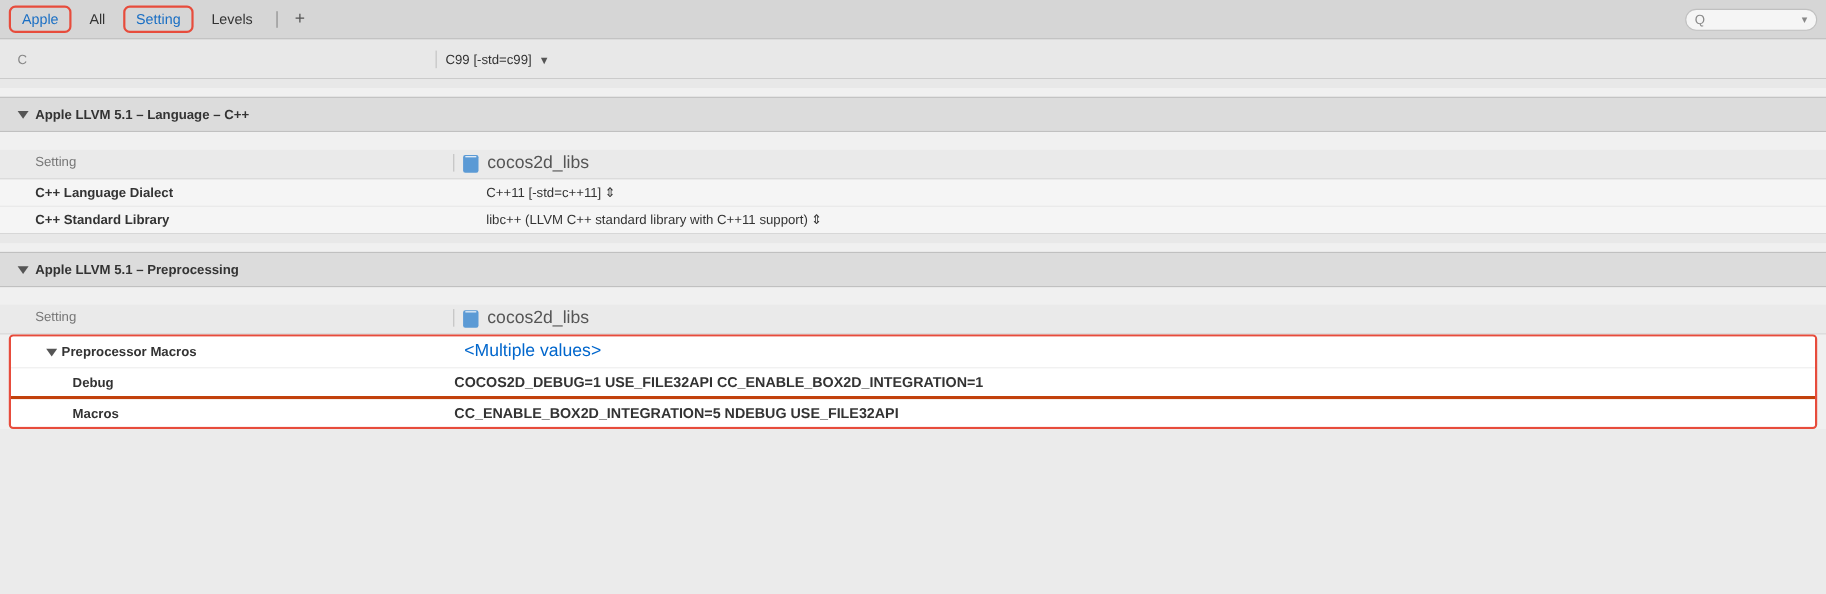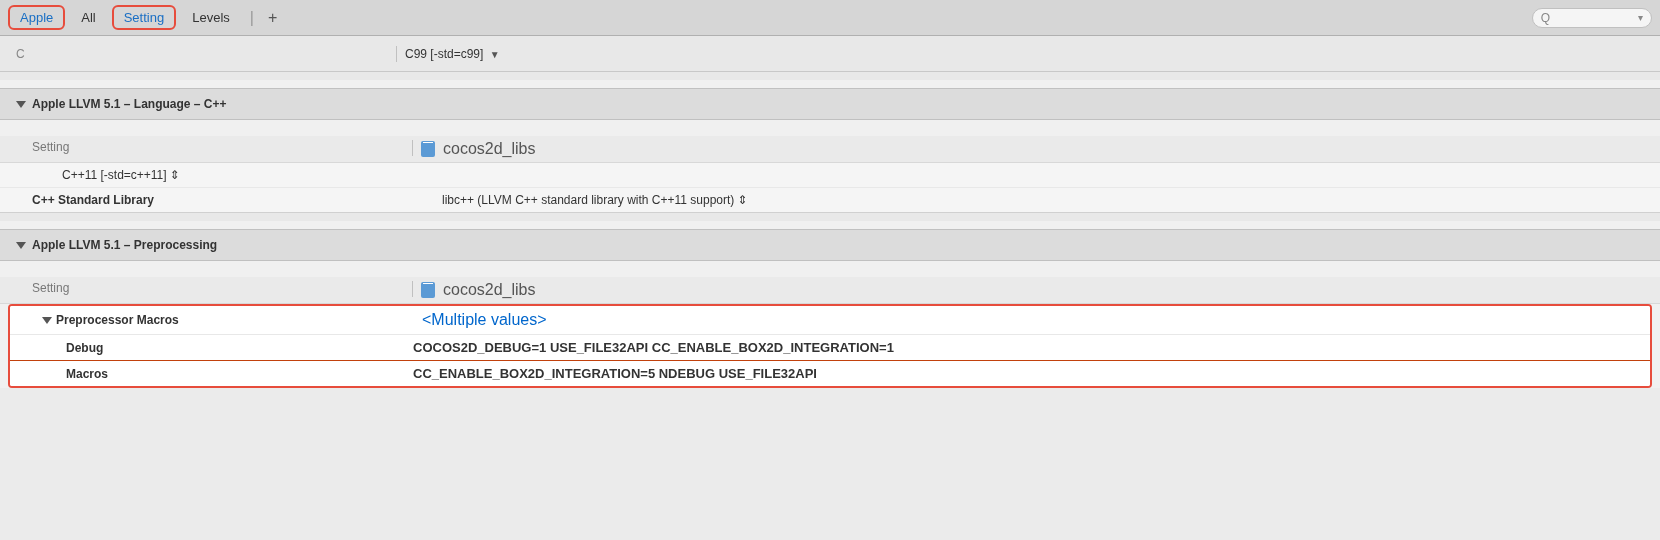--- a/index.html
+++ b/index.html
@@ -231,21 +231,21 @@
       align-items: center;
     }
     .macro-value {
       font-size: 16px;
       color: #0066cc;
     }
     .sub-setting-row {
       display: flex;
       align-items: center;
       padding: 5px 16px 5px 56px;
-      border-bottom: 1px solid #c2410c;
+      border-bottom: 3px solid #c2410c;
       background: #fff;
     }
     .sub-setting-row:last-child { border-bottom: none; }
     .sub-name {
       flex: 0 0 347px;
       font-weight: 700;
       font-size: 12px;
       color: #333;
     }
     .sub-value {
@@ -297,20 +297,21 @@
     <div class="col-header-row">
       <span class="col-setting">Setting</span>
       <div class="col-divider"></div>
       <span class="col-value">
         <span class="file-icon"></span>
         <span>cocos2d_libs</span>
       </span>
     </div>
 
     <div class="setting-row">
+      <span class="setting-name">C++ Language Dialect</span>
       <span class="setting-value">
         <span>C++11 [-std=c++11]</span>
         <span>⇕</span>
       </span>
     </div>
 
     <div class="setting-row">
       <span class="setting-name">C++ Standard Library</span>
       <span class="setting-value">
         <span>libc++ (LLVM C++ standard library with C++11 support)</span>

